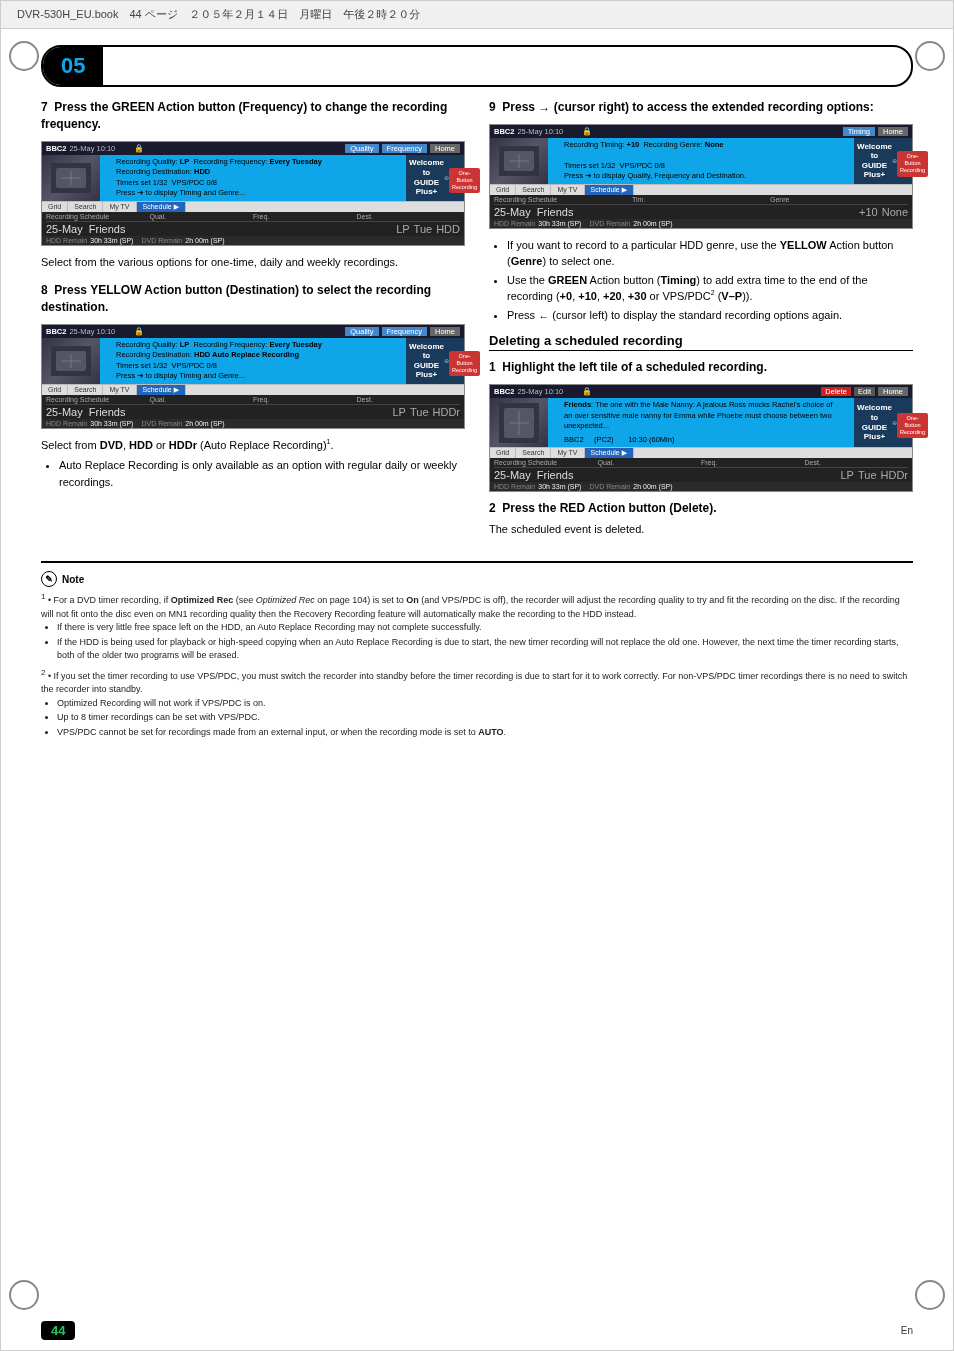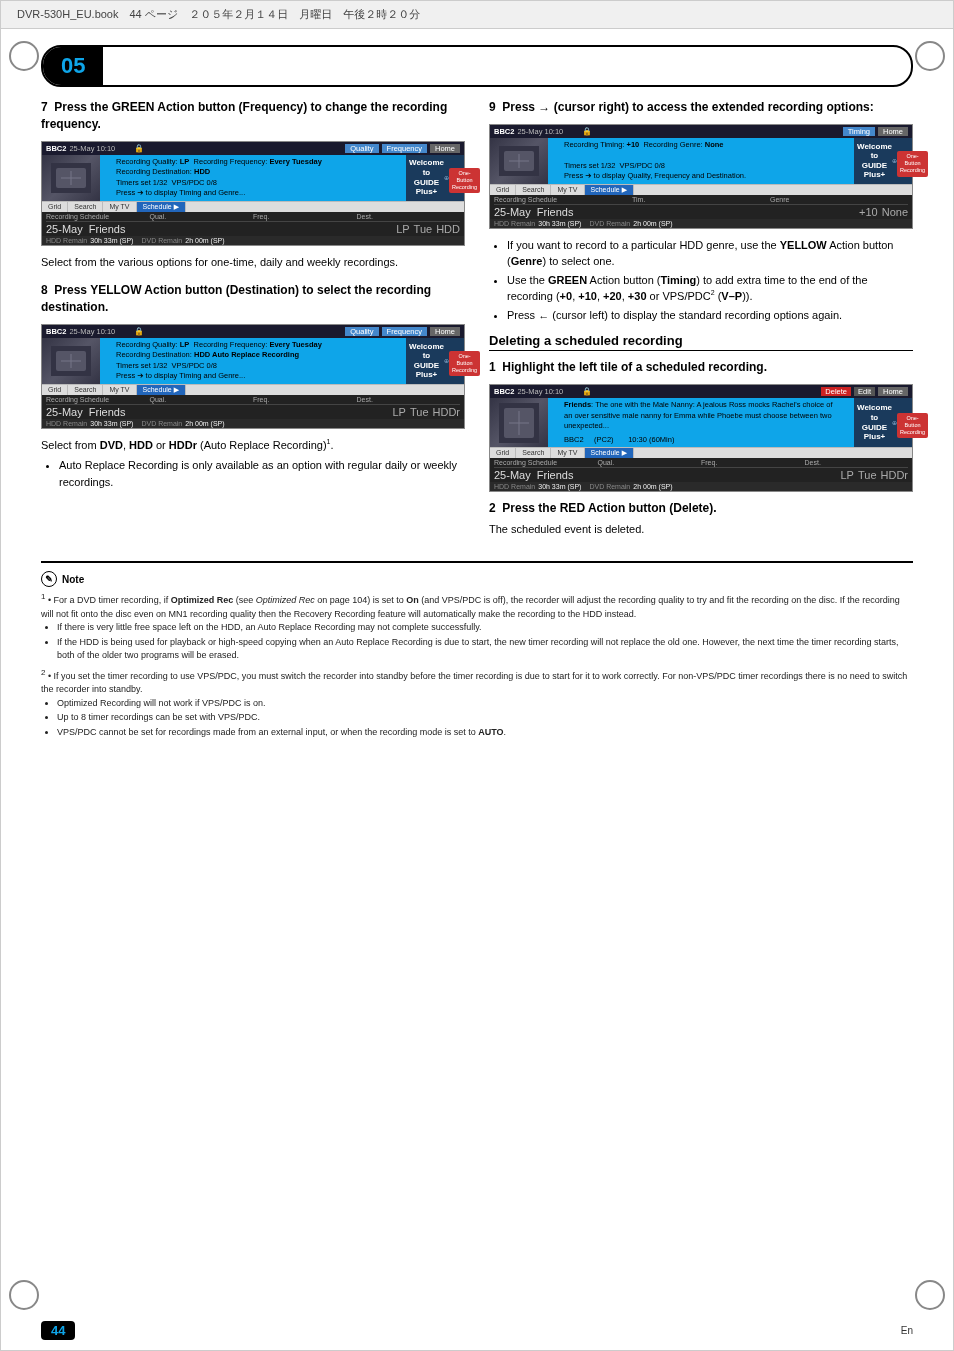--- a/index.html
+++ b/index.html
@@ -150,21 +150,21 @@
       position: absolute;
       bottom: 10px;
       left: 40px;
       right: 40px;
       display: flex;
       align-items: center;
       justify-content: space-between;
     }
     .page-number-box {
       background: #000;
-      color: #0ea5e9;
+      color: #22c55e;
       font-size: 13px;
       font-weight: bold;
       padding: 2px 10px;
       border-radius: 4px;
     }
     .page-en { font-size: 10px; color: #333; }
 
     
     sup { font-size: 7px; }
 

